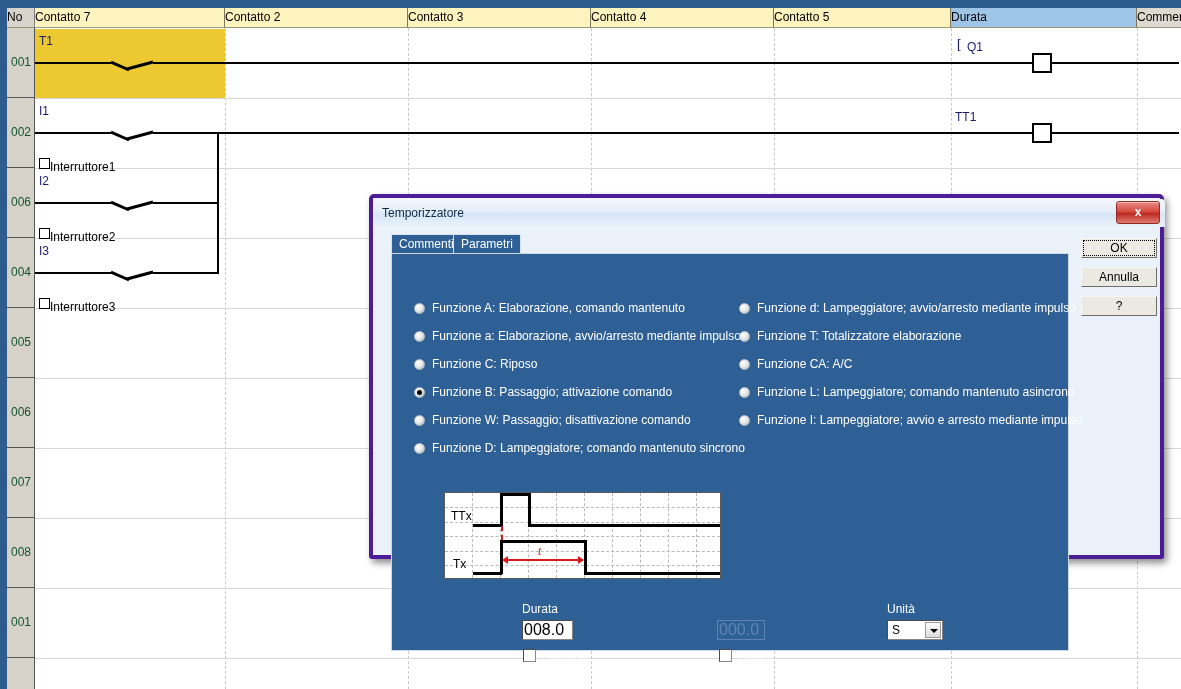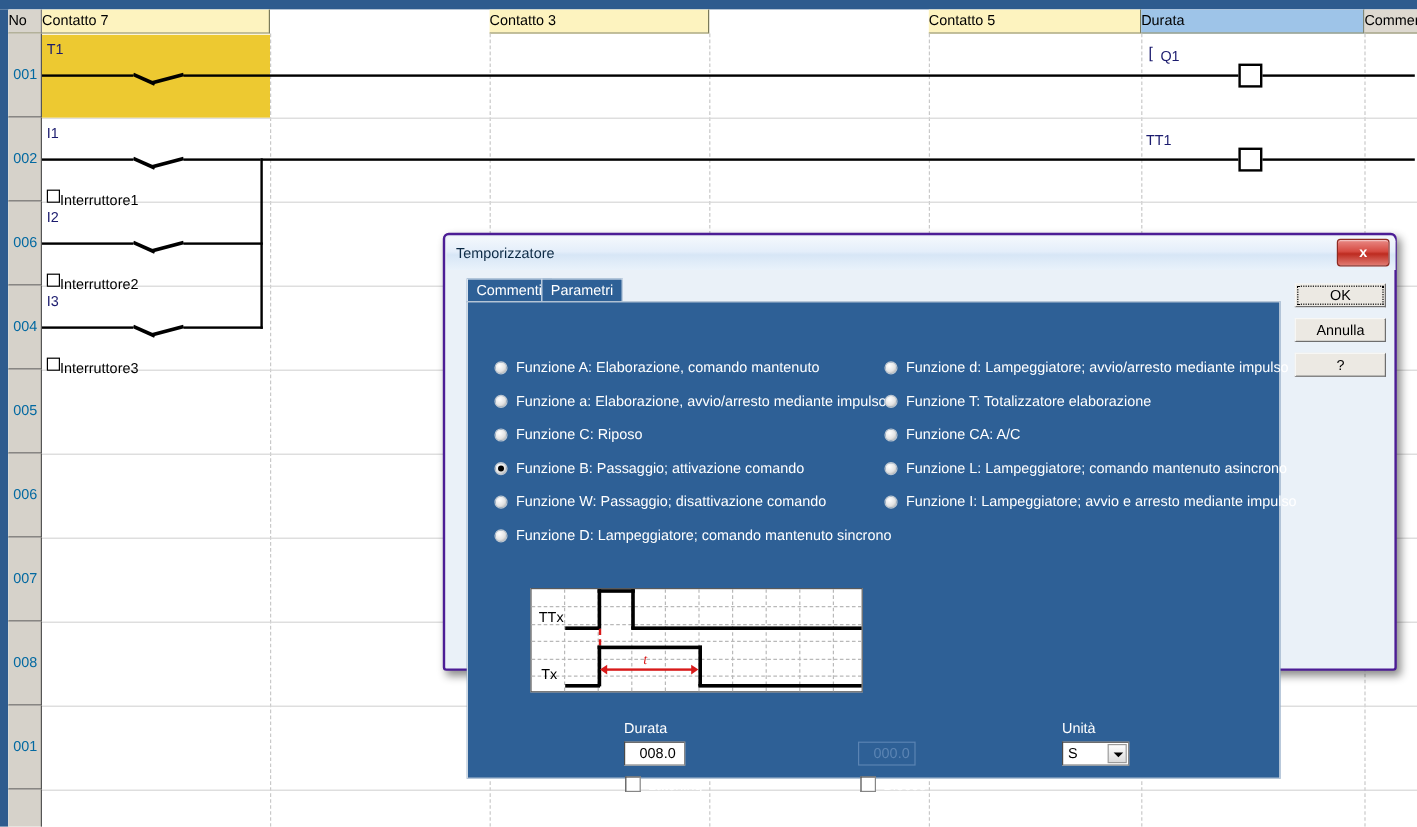--- a/index.html
+++ b/index.html
@@ -19,42 +19,42 @@
   .hdr-row{position:absolute;left:0;top:0;height:20px;width:1174px;}
   .hdr-cell{position:absolute;top:0;height:20px;box-sizing:border-box;
     border-right:1px solid #7a7a5a;border-bottom:1px solid #9a9a7a;
     background:#fdf3bf;line-height:19px;padding-left:0;font-size:12px;color:#000;}
   .hdr-cell.no{background:#d8d4cc;border-right:1px solid #808080;}
   .hdr-cell.sel{background:#9ec4e8;border-right:1px solid #7a7a5a;}
   .hdr-cell.cmt{background:#ded9d0;}
 
   .rownum{position:absolute;left:0;width:28px;box-sizing:border-box;
     background:#d6d2ca;border-right:1px solid #555;border-bottom:1px solid #555;
-    text-align:center;font-size:12px;color:#0369a1;}
+    text-align:center;font-size:12px;color:#14532d;}
   .rownum span{position:absolute;left:0;width:28px;top:50%;margin-top:-8px;display:block;}
 
   .gridline-h{position:absolute;left:28px;height:1px;background:#d6d6d6;width:1146px;}
   .gridline-v{position:absolute;top:20px;width:0;border-left:1px dashed #c9c9c9;height:661px;}
 
   .cellhl{position:absolute;background:#edc931;}
 
   .wire{position:absolute;background:#000;height:2px;}
   .vwire{position:absolute;background:#000;width:2px;}
 
   .contact-sym{position:absolute;width:36px;height:16px;}
   .lbl{position:absolute;font-size:12px;color:#1b1b6e;white-space:nowrap;}
   .lbl-b{position:absolute;font-size:12px;color:#000;white-space:nowrap;}
   .chkbox-sm{position:absolute;width:9px;height:9px;border:1px solid #000;background:#fff;}
   .coil{position:absolute;width:20px;height:20px;border:2px solid #000;background:#fff;box-sizing:border-box;}
   .coil-brk{position:absolute;font-size:13px;color:#1b1b6e;}
 
   
   #dlg{position:absolute;left:369px;top:194px;width:795px;height:365px;
       background:#eaf1f8;
-      border:2px solid #4c1d95;border-radius:5px 5px 3px 3px;
+      border:4px solid #4c1d95;border-radius:5px 5px 3px 3px;
       box-shadow:3px 4px 7px rgba(0,0,0,.45);
       box-sizing:border-box;}
   #dlg-titlebar{position:absolute;left:1px;top:1px;width:791px;height:28px;
       background:linear-gradient(to bottom,#f4f8fc 0%,#e4eefa 45%,#d7e6f6 55%,#e9f2fb 100%);
       border-radius:4px 4px 0 0;}
   #dlg-title{position:absolute;left:8px;top:7px;font-size:12px;color:#0c2a45;}
   #dlg-close{position:absolute;right:5px;top:2px;width:42px;height:21px;
       background:linear-gradient(to bottom,#e98a86 0%,#d64b42 45%,#bd2b20 55%,#e07a72 100%);
       border:1px solid #8d2a22;border-radius:3px;
       color:#fff;font-size:12px;font-weight:bold;text-align:center;line-height:20px;
@@ -90,21 +90,21 @@
   .ch-lbl{position:absolute;font-size:12px;color:#000;}
   .red-dash{position:absolute;width:0;border-left:2px dashed #d81a1a;}
   .arrow-line{position:absolute;height:2px;background:#d81a1a;}
   .arrow-head{position:absolute;width:0;height:0;border-top:4px solid transparent;border-bottom:4px solid transparent;}
   .t-ital{position:absolute;font-size:12px;color:#d81a1a;font-style:italic;font-family:"Liberation Serif",serif;}
 
   
   .fld-lbl{position:absolute;font-size:12px;color:#fff;}
   .txtfld{position:absolute;height:20px;box-sizing:border-box;background:#fff;
       border:1px solid #868686;border-top-color:#4a4a4a;border-left-color:#4a4a4a;
-      font-size:12px;line-height:18px;padding-left:12px;color:#000;}
+      font-size:16px;line-height:18px;padding-left:1px;color:#000;}
   .txtfld.dis{background:#2e6096;color:#5b84b3;border:1px solid #5b84b3;}
   .selbox{position:absolute;height:20px;box-sizing:border-box;background:#fff;
       border:1px solid #868686;border-top-color:#4a4a4a;border-left-color:#4a4a4a;}
   .selbox .val{position:absolute;left:4px;top:1px;font-size:12px;line-height:17px;color:#000;}
   .selbox .btn{position:absolute;right:1px;top:1px;width:16px;height:16px;
       background:linear-gradient(to bottom,#fdfdfd,#dcdcdc);border:1px solid #9a9a9a;box-sizing:border-box;}
   .selbox .btn::after{content:"";position:absolute;left:4px;top:6px;
       border-left:4px solid transparent;border-right:4px solid transparent;border-top:4px solid #000;}
   .chk{position:absolute;width:13px;height:13px;background:#fff;
       border:1px solid #868686;border-top-color:#4a4a4a;border-left-color:#4a4a4a;box-sizing:border-box;}
@@ -121,21 +121,23 @@
 <body>
 
 <div id="topbar"></div>
 <div id="leftbar"></div>
 
 <div id="ladder">
 
   <div class="hdr-row">
     <div class="hdr-cell no" style="left:0px;width:28px;">No</div>
     <div class="hdr-cell" style="left:28px;width:190px;">Contatto 7</div>
+    <div class="hdr-cell" style="left:218px;width:183px;">Contatto 2</div>
     <div class="hdr-cell" style="left:401px;width:183px;">Contatto 3</div>
+    <div class="hdr-cell" style="left:584px;width:183px;">Contatto 4</div>
     <div class="hdr-cell" style="left:767px;width:177px;">Contatto 5</div>
     <div class="hdr-cell sel" style="left:944px;width:186px;">Durata</div>
     <div class="hdr-cell cmt" style="left:1130px;width:60px;">Commenti</div>
   </div>
 
   <div class="gridline-v" style="left:218px;"></div>
   <div class="gridline-v" style="left:401px;"></div>
   <div class="gridline-v" style="left:584px;"></div>
   <div class="gridline-v" style="left:767px;"></div>
   <div class="gridline-v" style="left:944px;"></div>

